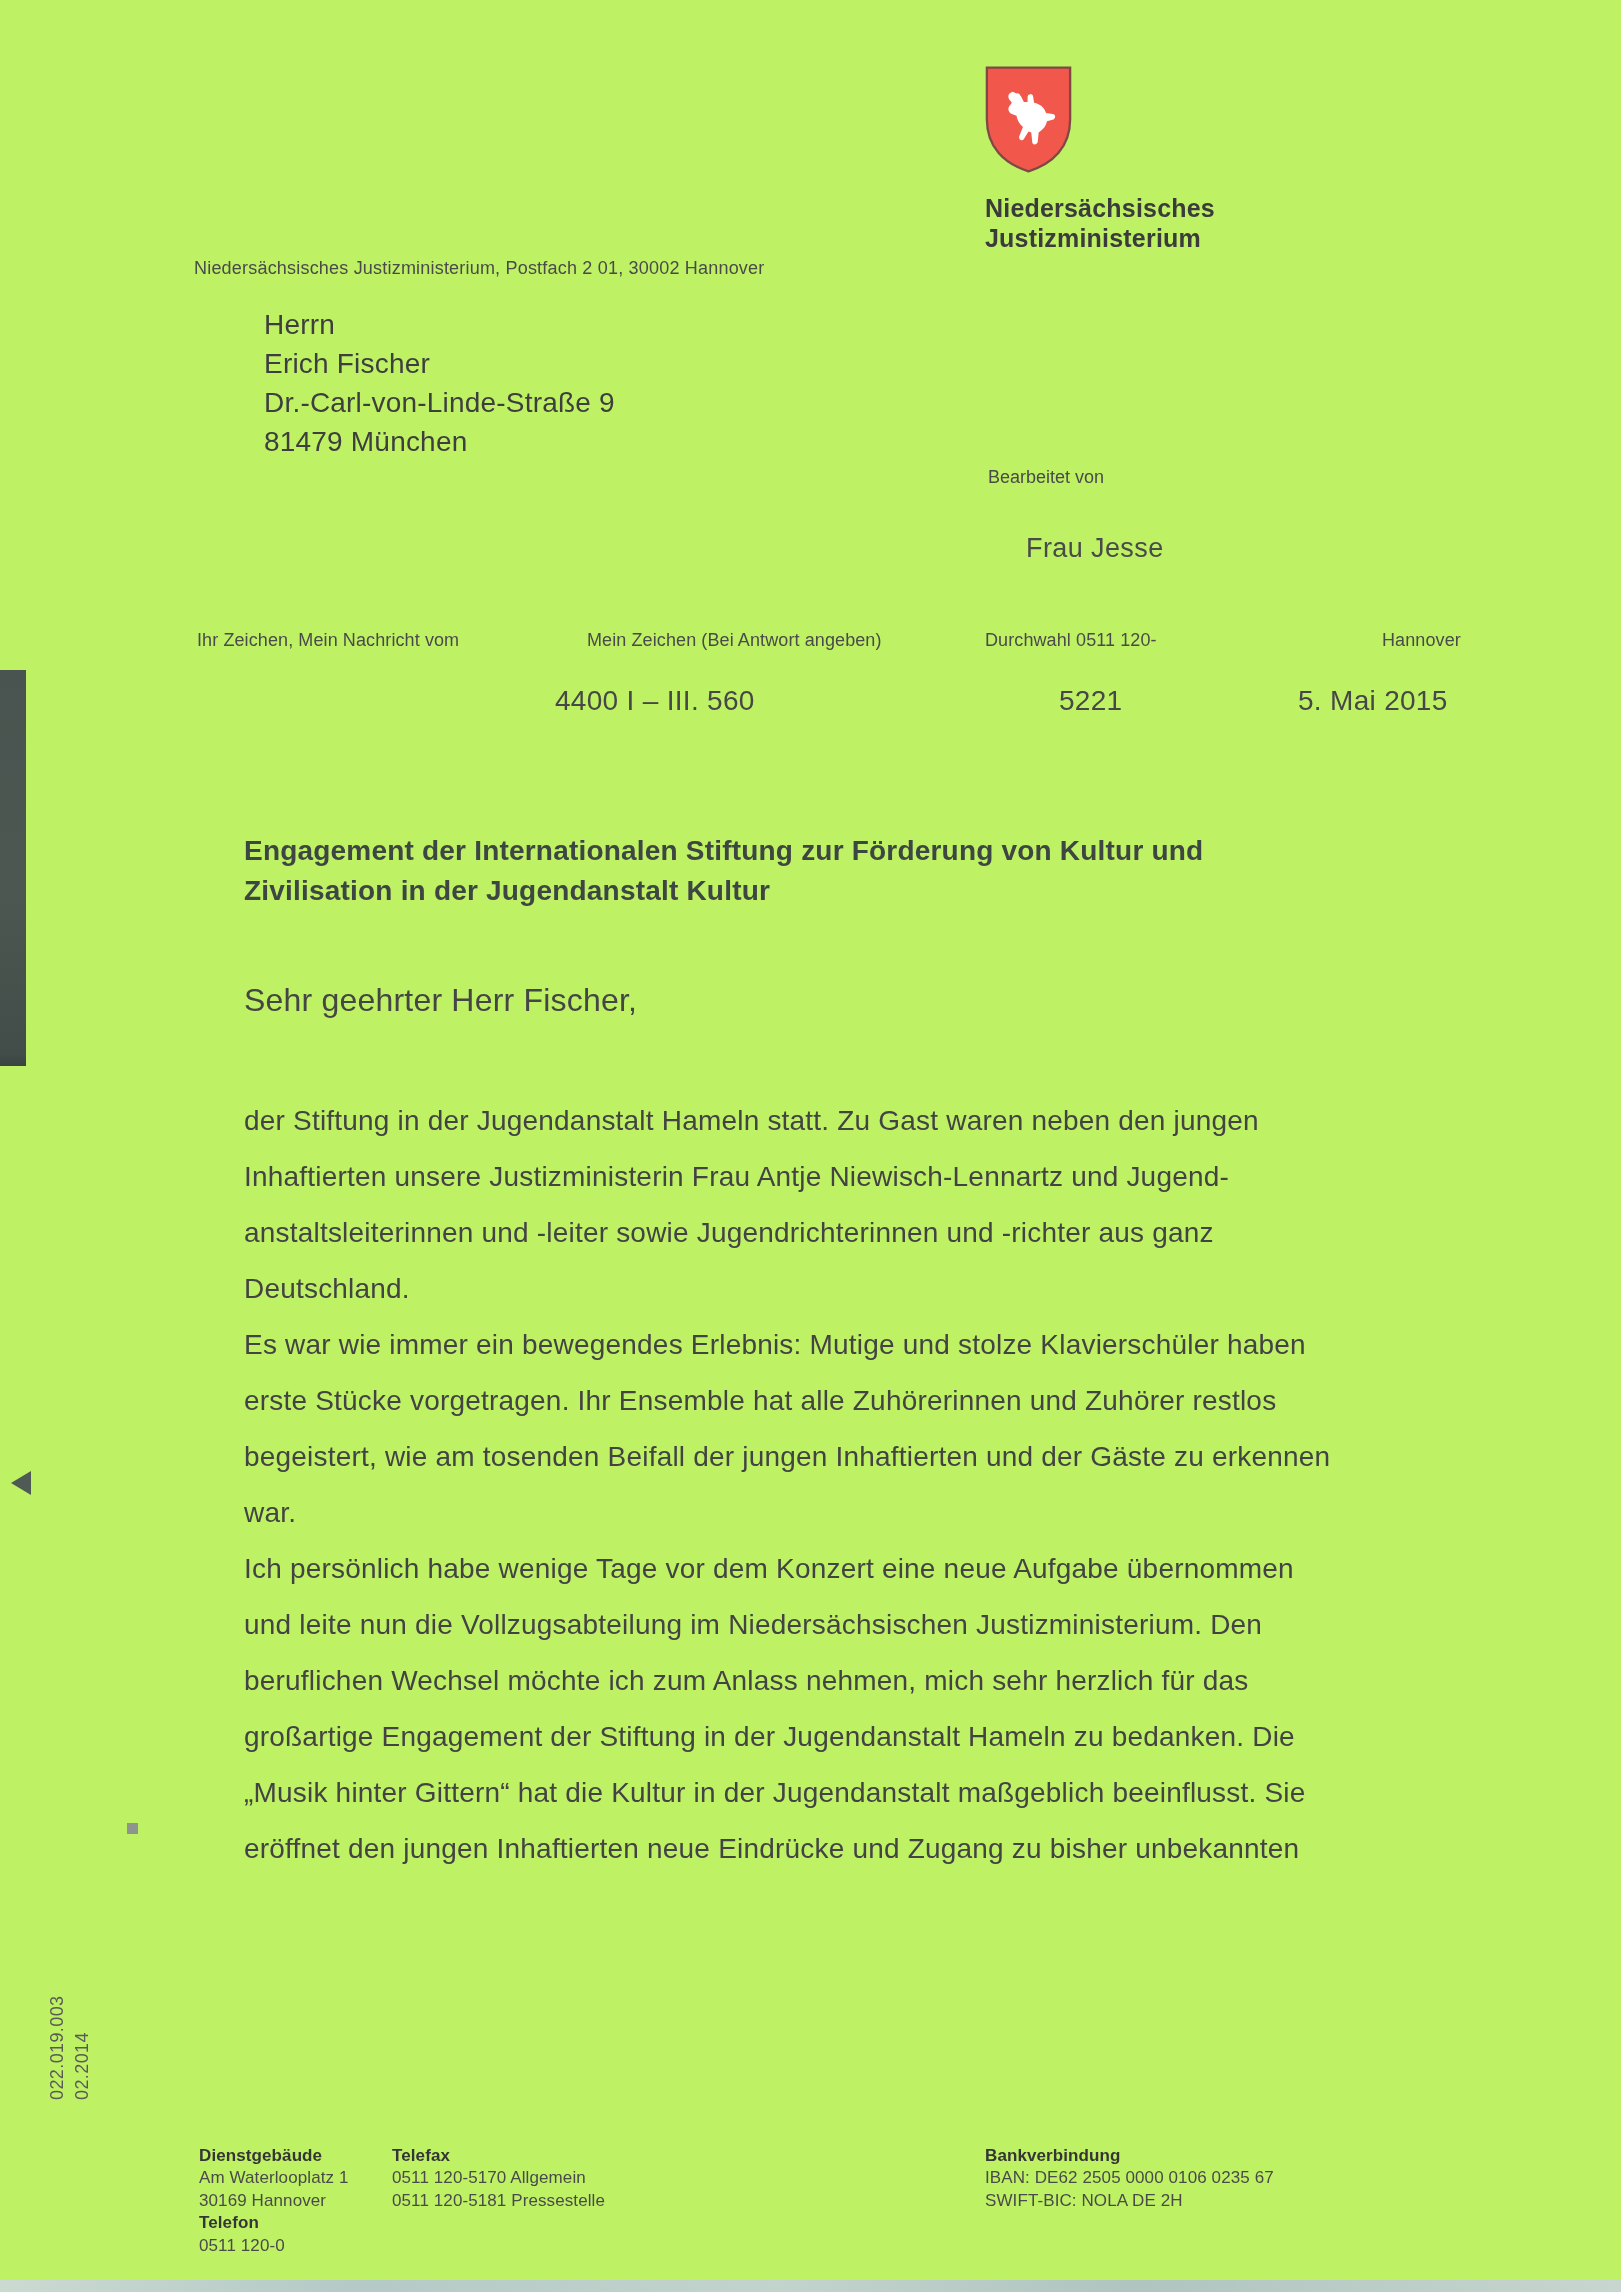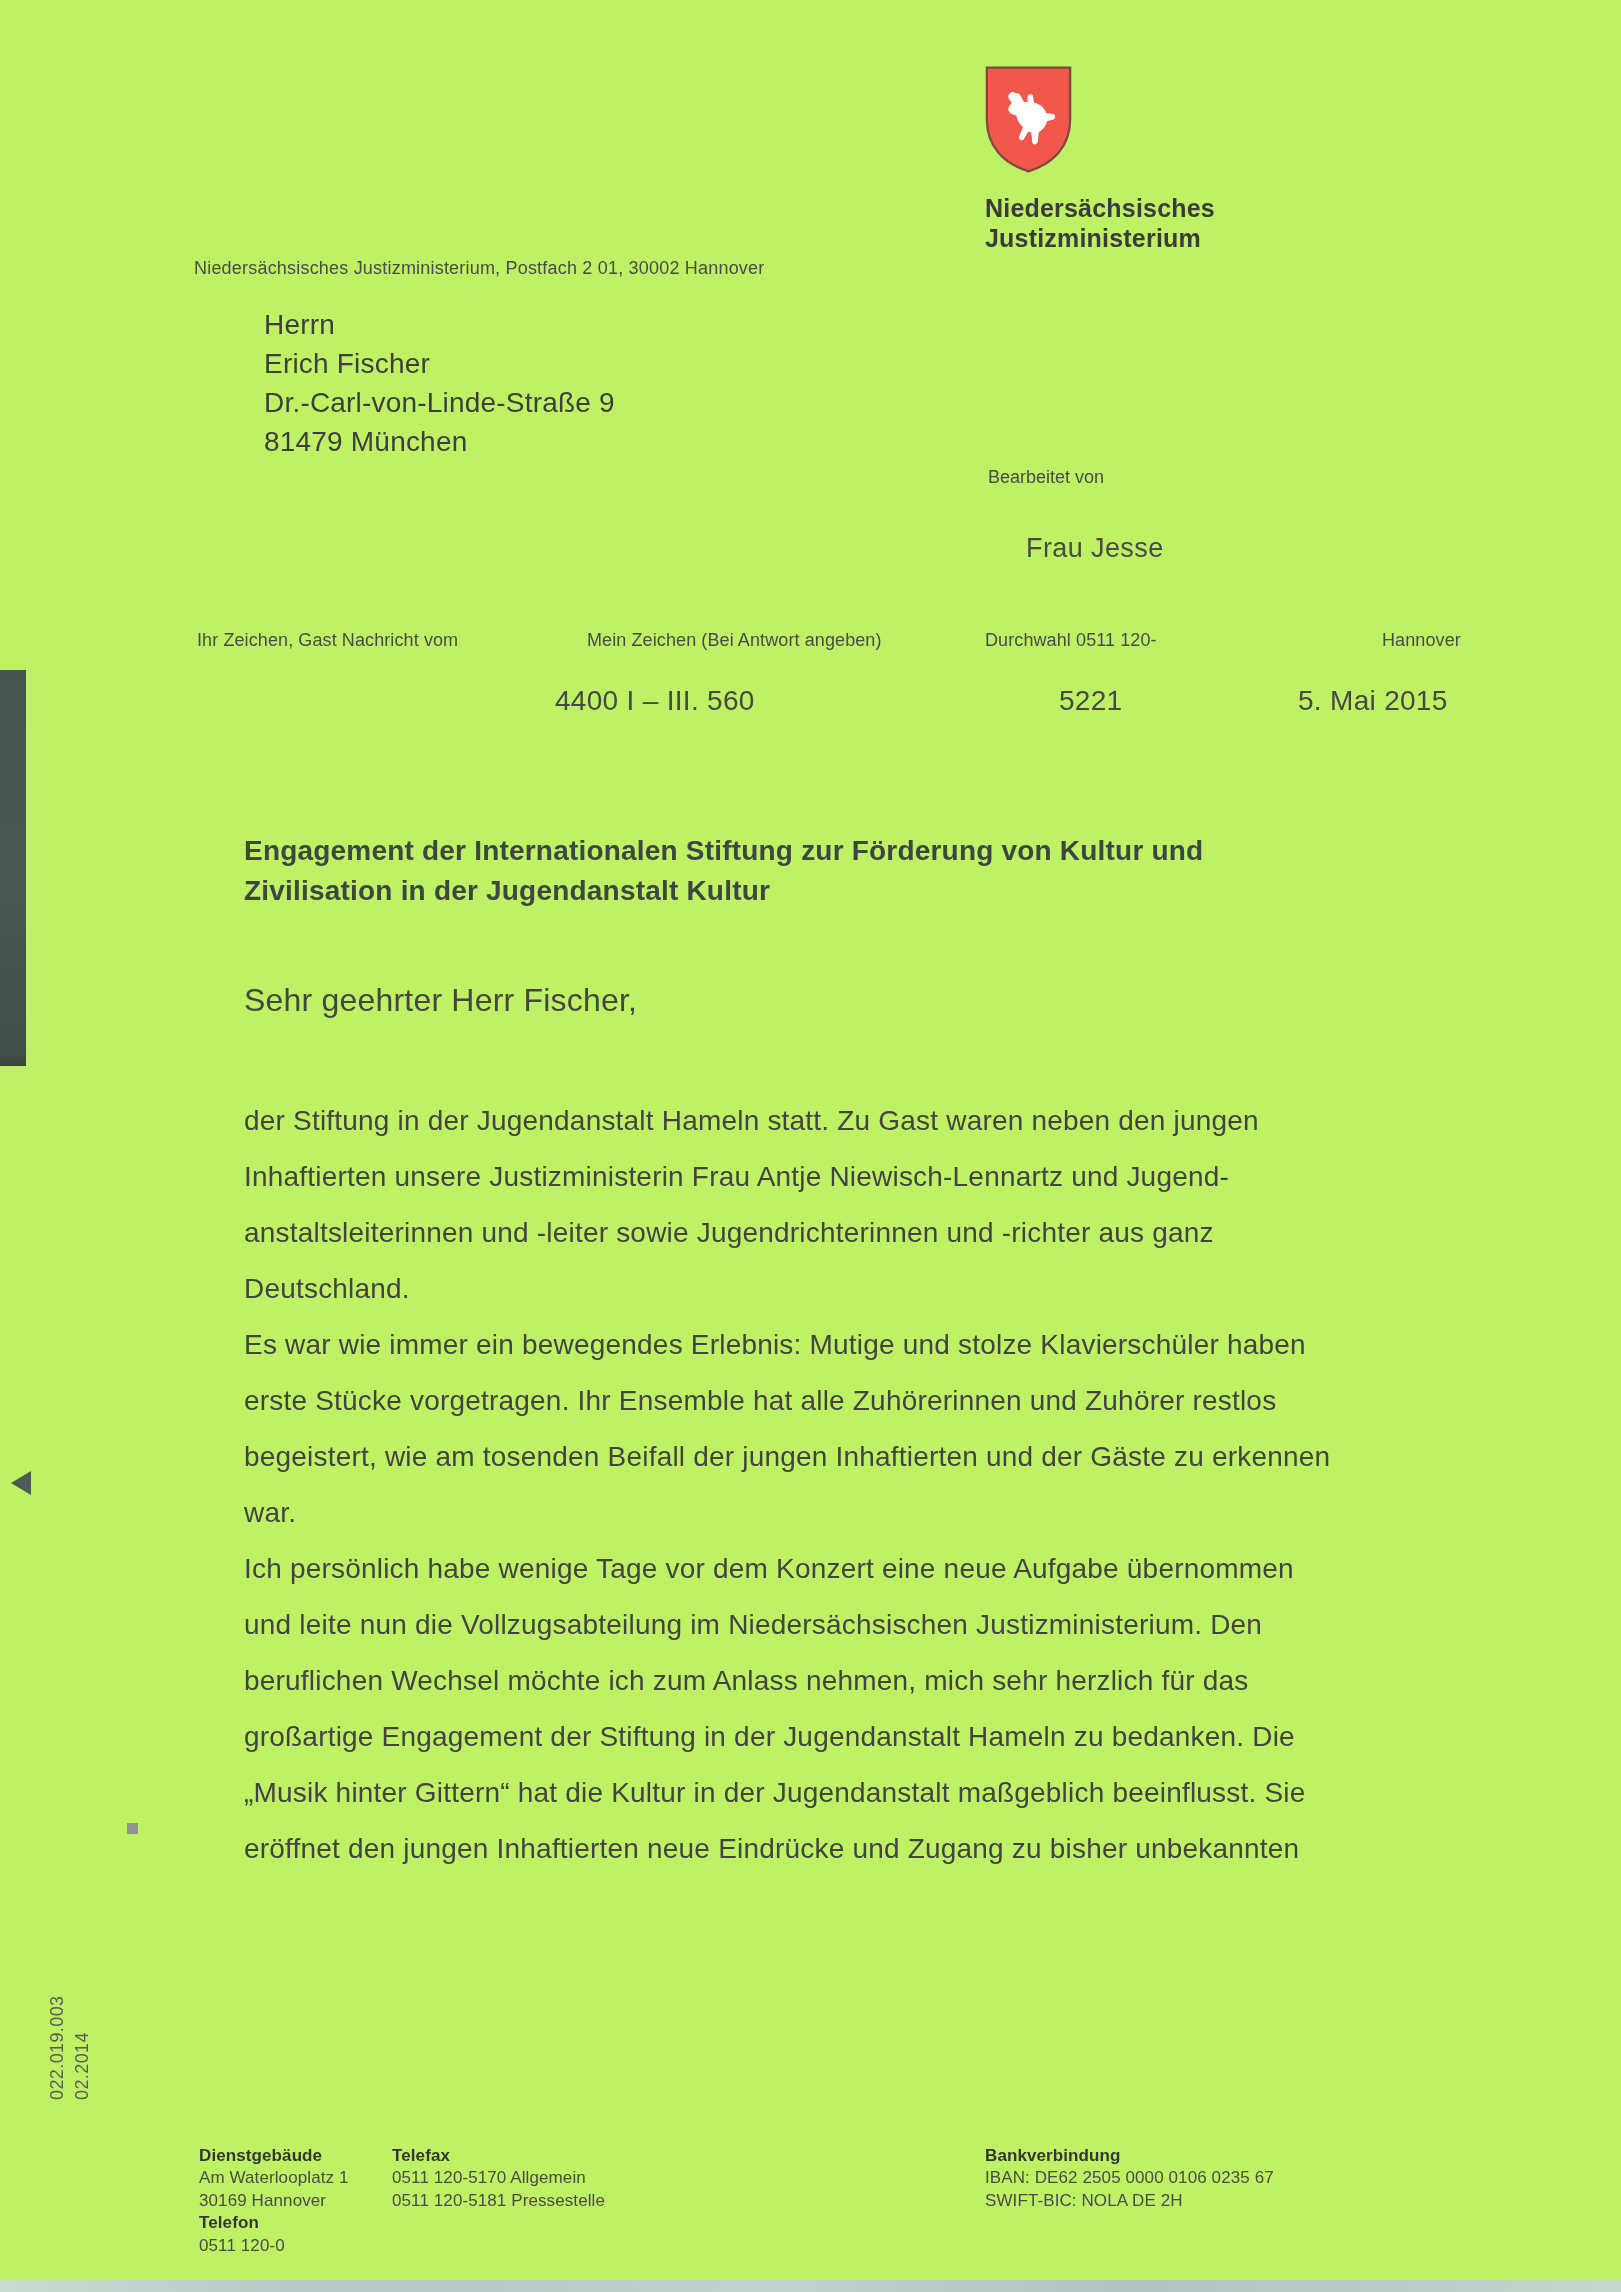--- a/index.html
+++ b/index.html
@@ -101,21 +101,21 @@
   <div class="recipient">
     <div>Herrn</div>
     <div>Erich Fischer</div>
     <div>Dr.-Carl-von-Linde-Straße 9</div>
     <div>81479 München</div>
   </div>
 
   <div class="handler-label">Bearbeitet von</div>
   <div class="handler-name">Frau Jesse</div>
 
-  <div class="ref-label c1">Ihr Zeichen, Gast Nachricht vom</div>
+  <div class="ref-label c1">Ihr Zeichen, Mein Nachricht vom</div>
   <div class="ref-label c2">Mein Zeichen (Bei Antwort angeben)</div>
   <div class="ref-label c3">Durchwahl 0511 120-</div>
   <div class="ref-label c4">Hannover</div>
 
   <div class="ref-value v1">4400 I – III. 560</div>
   <div class="ref-value v2">5221</div>
   <div class="ref-value v3">5. Mai 2015</div>
 
   <div class="subject">
     <div>Engagement der Internationalen Stiftung zur Förderung von Kultur und</div>

